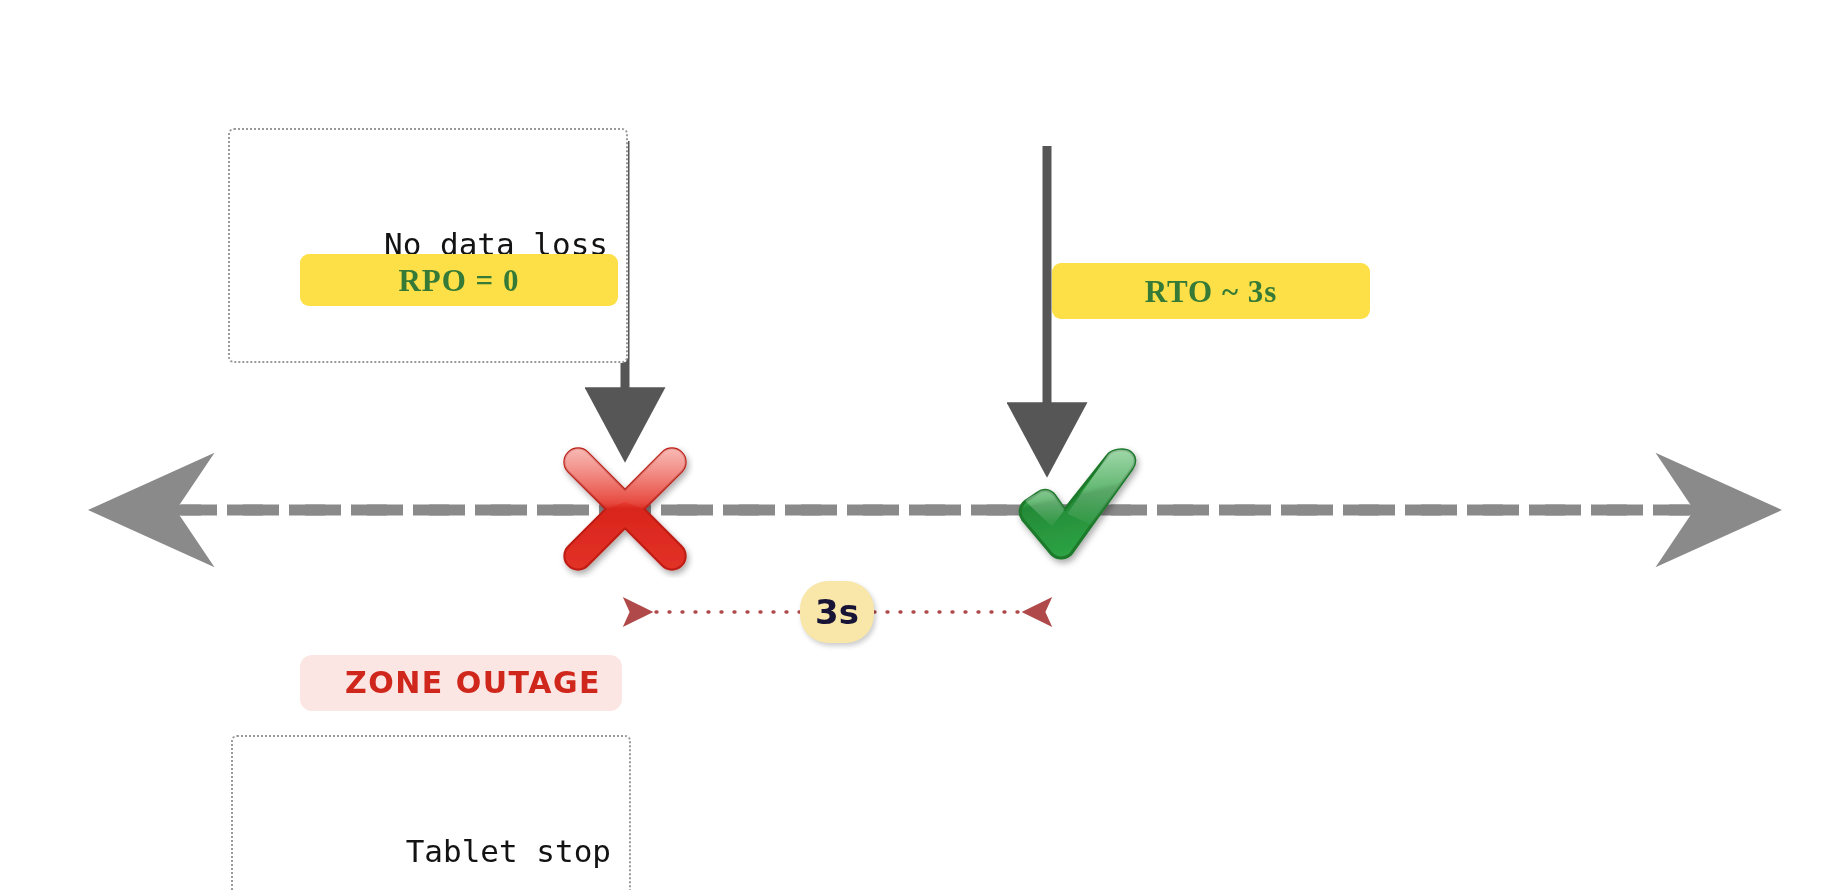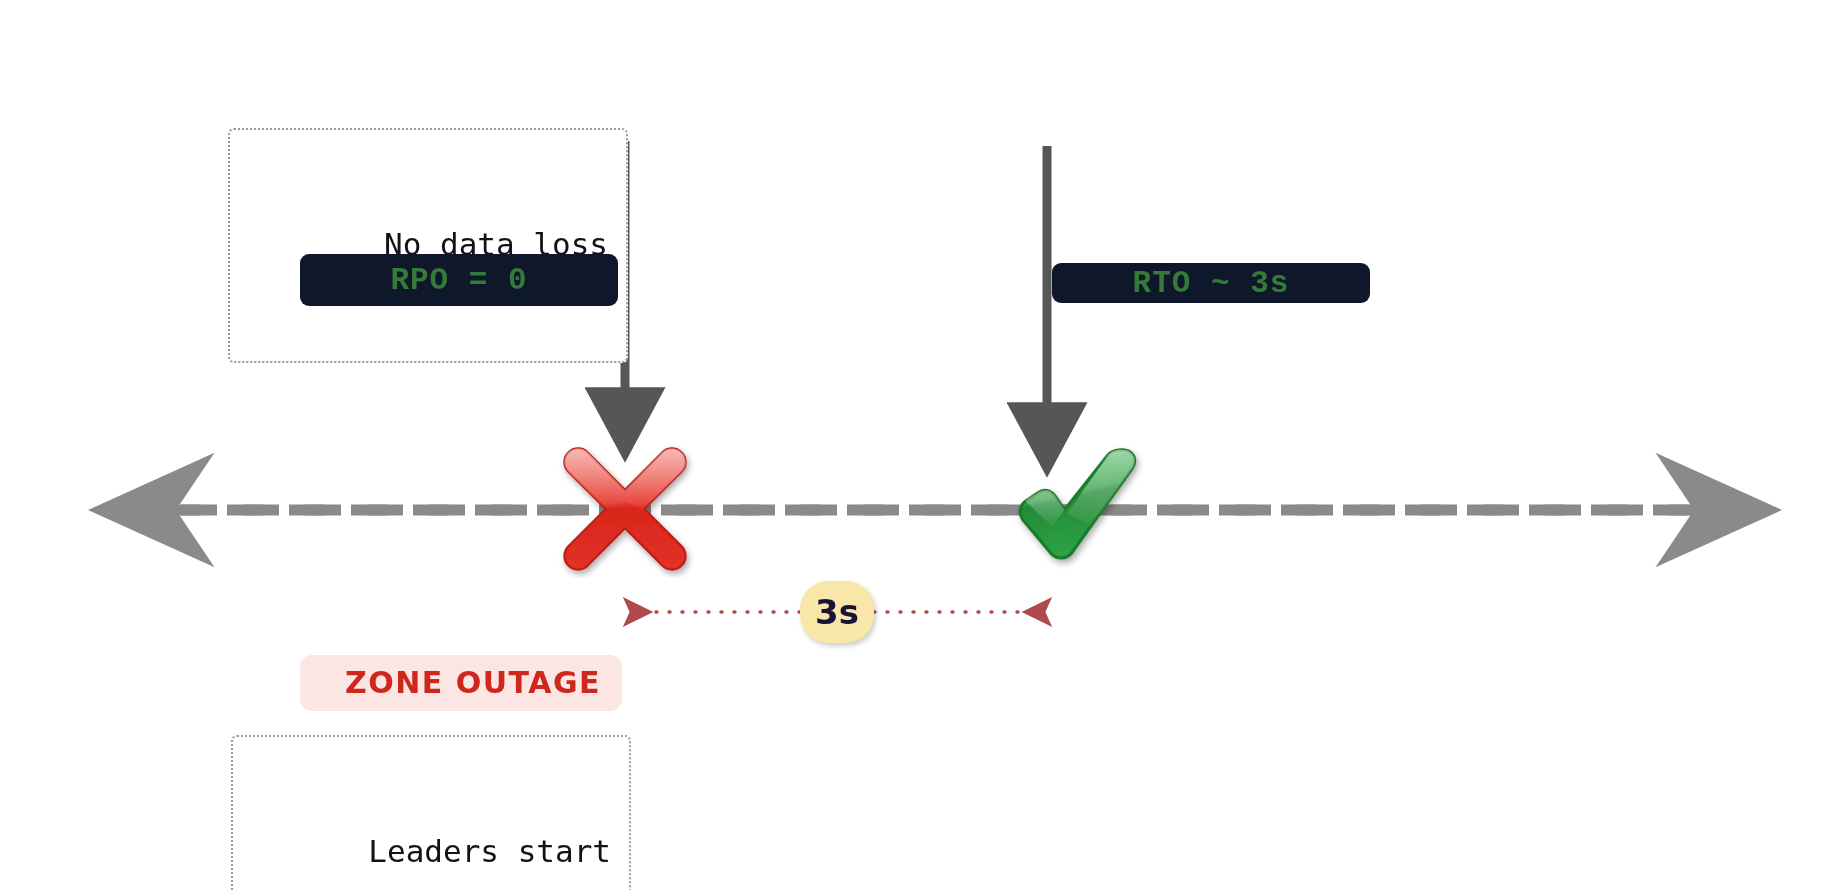--- a/index.html
+++ b/index.html
@@ -48,31 +48,31 @@
     white-space: pre;
     font-family: "DejaVu Sans Mono", "Liberation Mono", monospace;
   }
   .note-box.align-left { text-align: left; }
 
   .note-line { display: block; }
 
   
   .metric-badge {
     position: absolute;
-    background: #0f172a;
+    background: #fde047;
     border-radius: 9px;
     color: #357a36;
     font-weight: bold;
     font-size: 31px;
     line-height: 1;
     display: flex;
     align-items: center;
     justify-content: center;
     box-sizing: border-box;
-    font-family: Liberation Mono, monospace;
+    font-family: Liberation Serif, serif;
     letter-spacing: 1px;
     white-space: pre;
   }
 
   
   .outage-badge {
     position: absolute;
     background: #fbe6e4;
     border-radius: 12px;
     color: #d0271d;
@@ -162,26 +162,26 @@
 
   <div class="note-box" style="left:228px; top:92px; width:400px;">
     <span class="note-line">No data loss</span>
   </div>
 
   <div class="metric-badge" style="left:300px; top:218px; width:318px; height:52px;">RPO = 0</div>
 
   <div class="outage-badge" style="left:300px; top:619px; width:322px; height:56px;padding-left:24px;">ZONE OUTAGE</div>
 
   <div class="note-box" style="left:231px; top:699px; width:400px;">
-    <span class="note-line">Leaders start</span>
+    <span class="note-line">Tablet stop</span>
     
   </div>
 
 
-  <div class="metric-badge" style="left:1052px; top:227px; width:318px; height:40px;">RTO ~ 3s</div>
+  <div class="metric-badge" style="left:1052px; top:227px; width:318px; height:56px;">RTO ~ 3s</div>
 
   <div class="marker" style="left:556px; top:404px;">
     <svg width="138" height="138" viewBox="0 0 100 100" xmlns="http://www.w3.org/2000/svg">
       <defs>
         <linearGradient id="xGrad" x1="0" y1="0" x2="0" y2="1">
           <stop offset="0%" stop-color="#ef6358"></stop>
           <stop offset="45%" stop-color="#e53b30"></stop>
           <stop offset="50%" stop-color="#d9261c"></stop>
           <stop offset="100%" stop-color="#e23127"></stop>
         </linearGradient>

